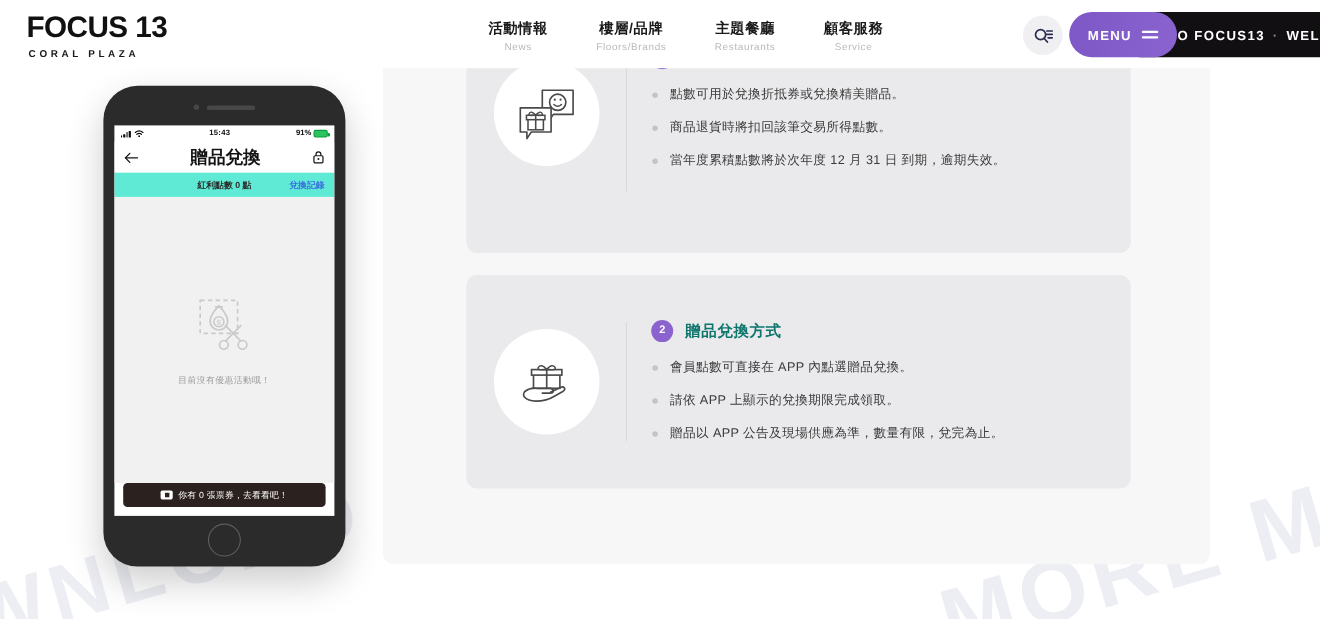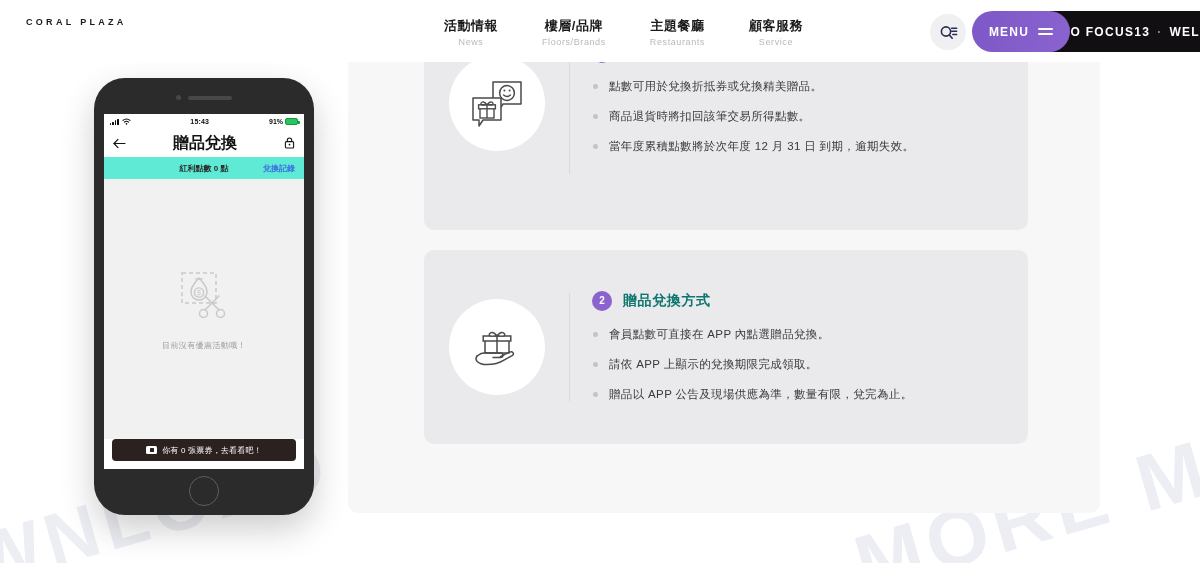--- a/index.html
+++ b/index.html
@@ -179,20 +179,21 @@
 <body>
 
 <div id="stage">
 
   <div class="wm wm-left">WNLOAD</div>
   <div class="wm wm-right">MORE MEM</div>
 
   <div id="header">
 
     <div id="logo-block">
+      <div id="logo-main">FOCUS 13</div>
       <div id="logo-sub">CORAL PLAZA</div>
     </div>
 
     <nav id="mainnav">
       <div class="nav-item">
         <div class="nav-zh">活動情報</div>
         <div class="nav-en">News</div>
       </div>
       <div class="nav-item">
         <div class="nav-zh">樓層/品牌</div>

